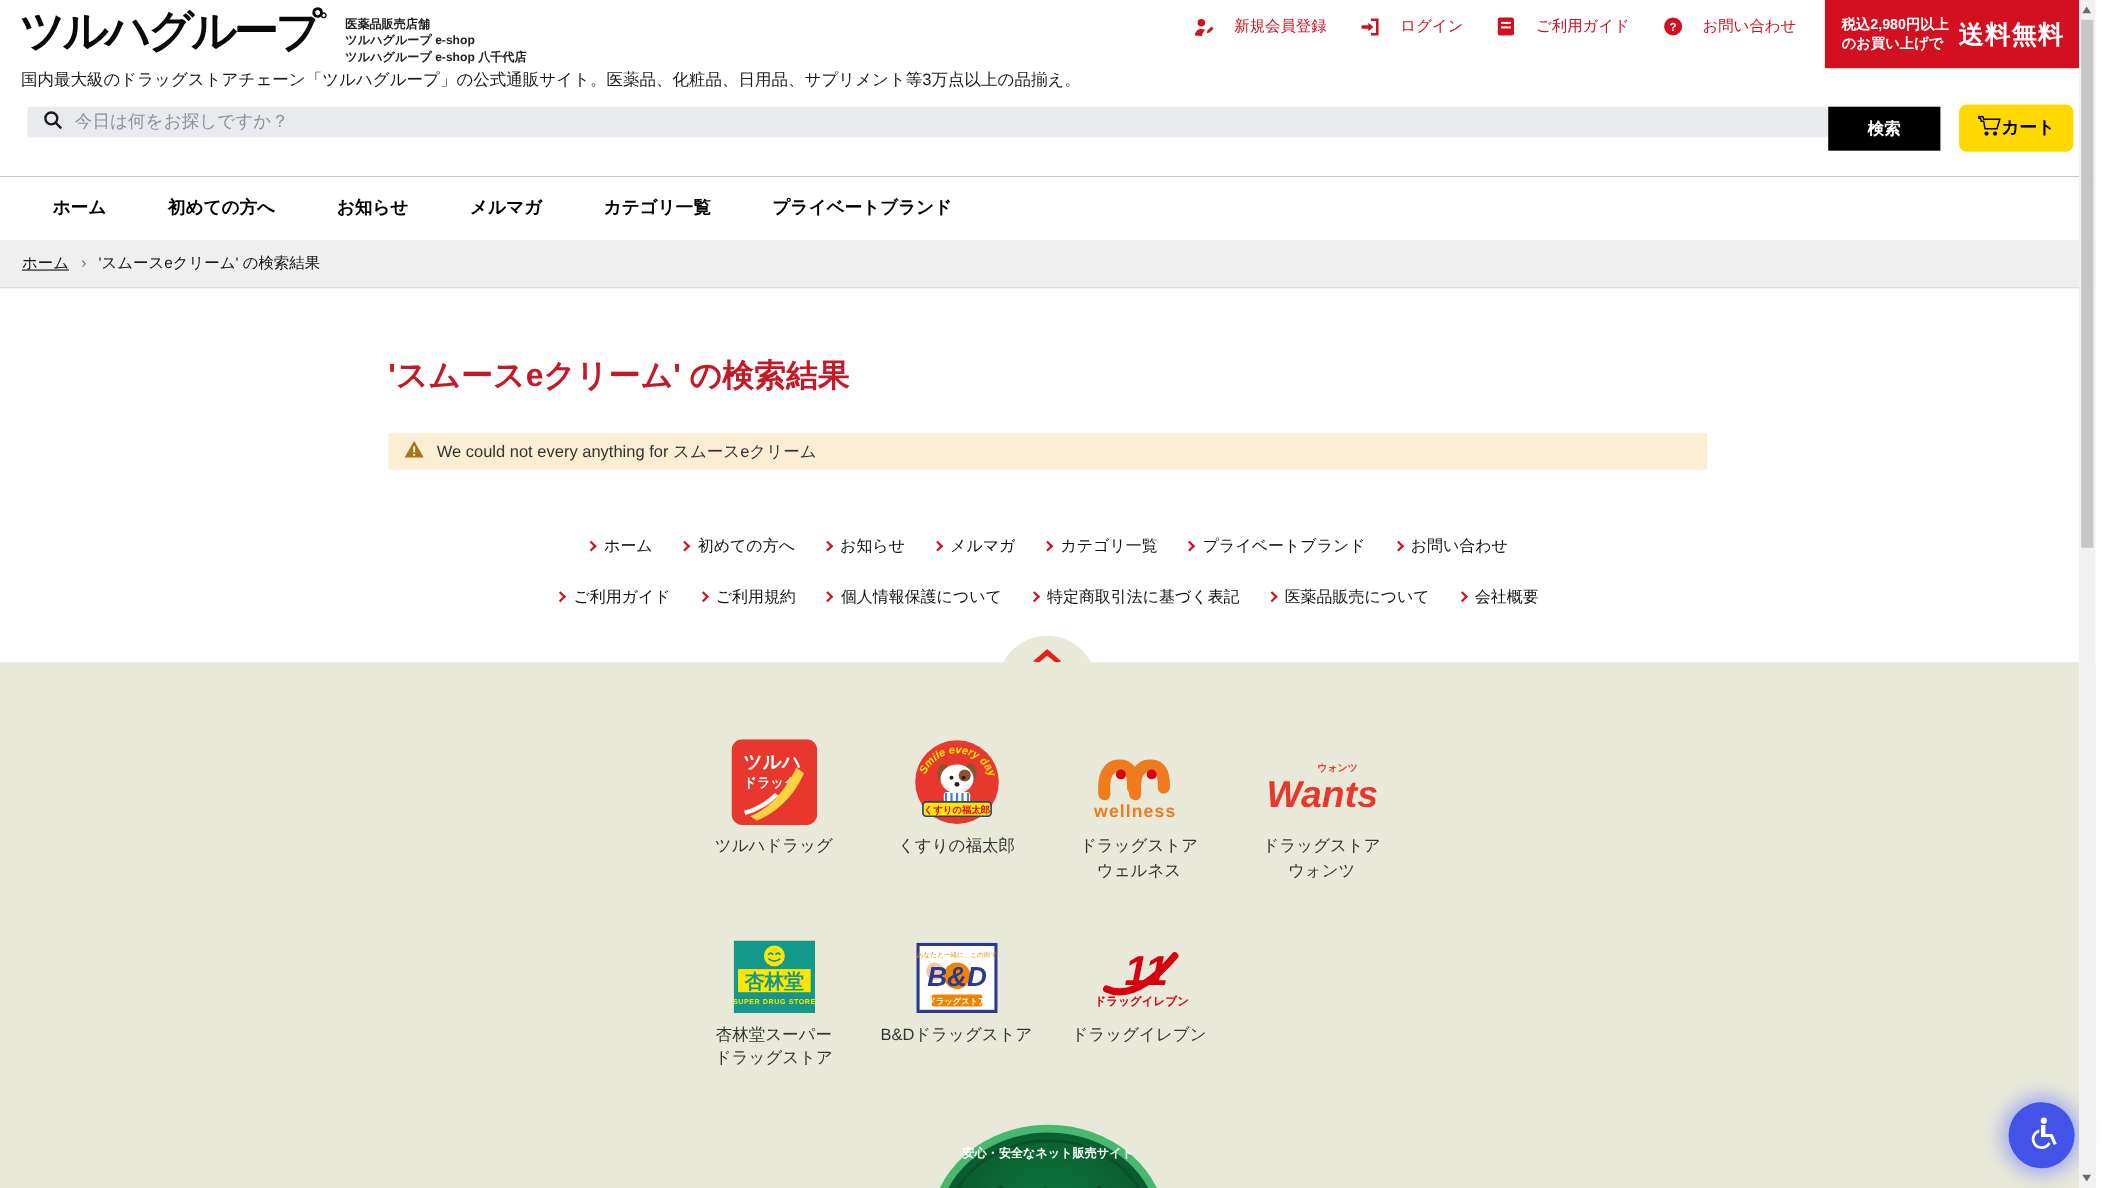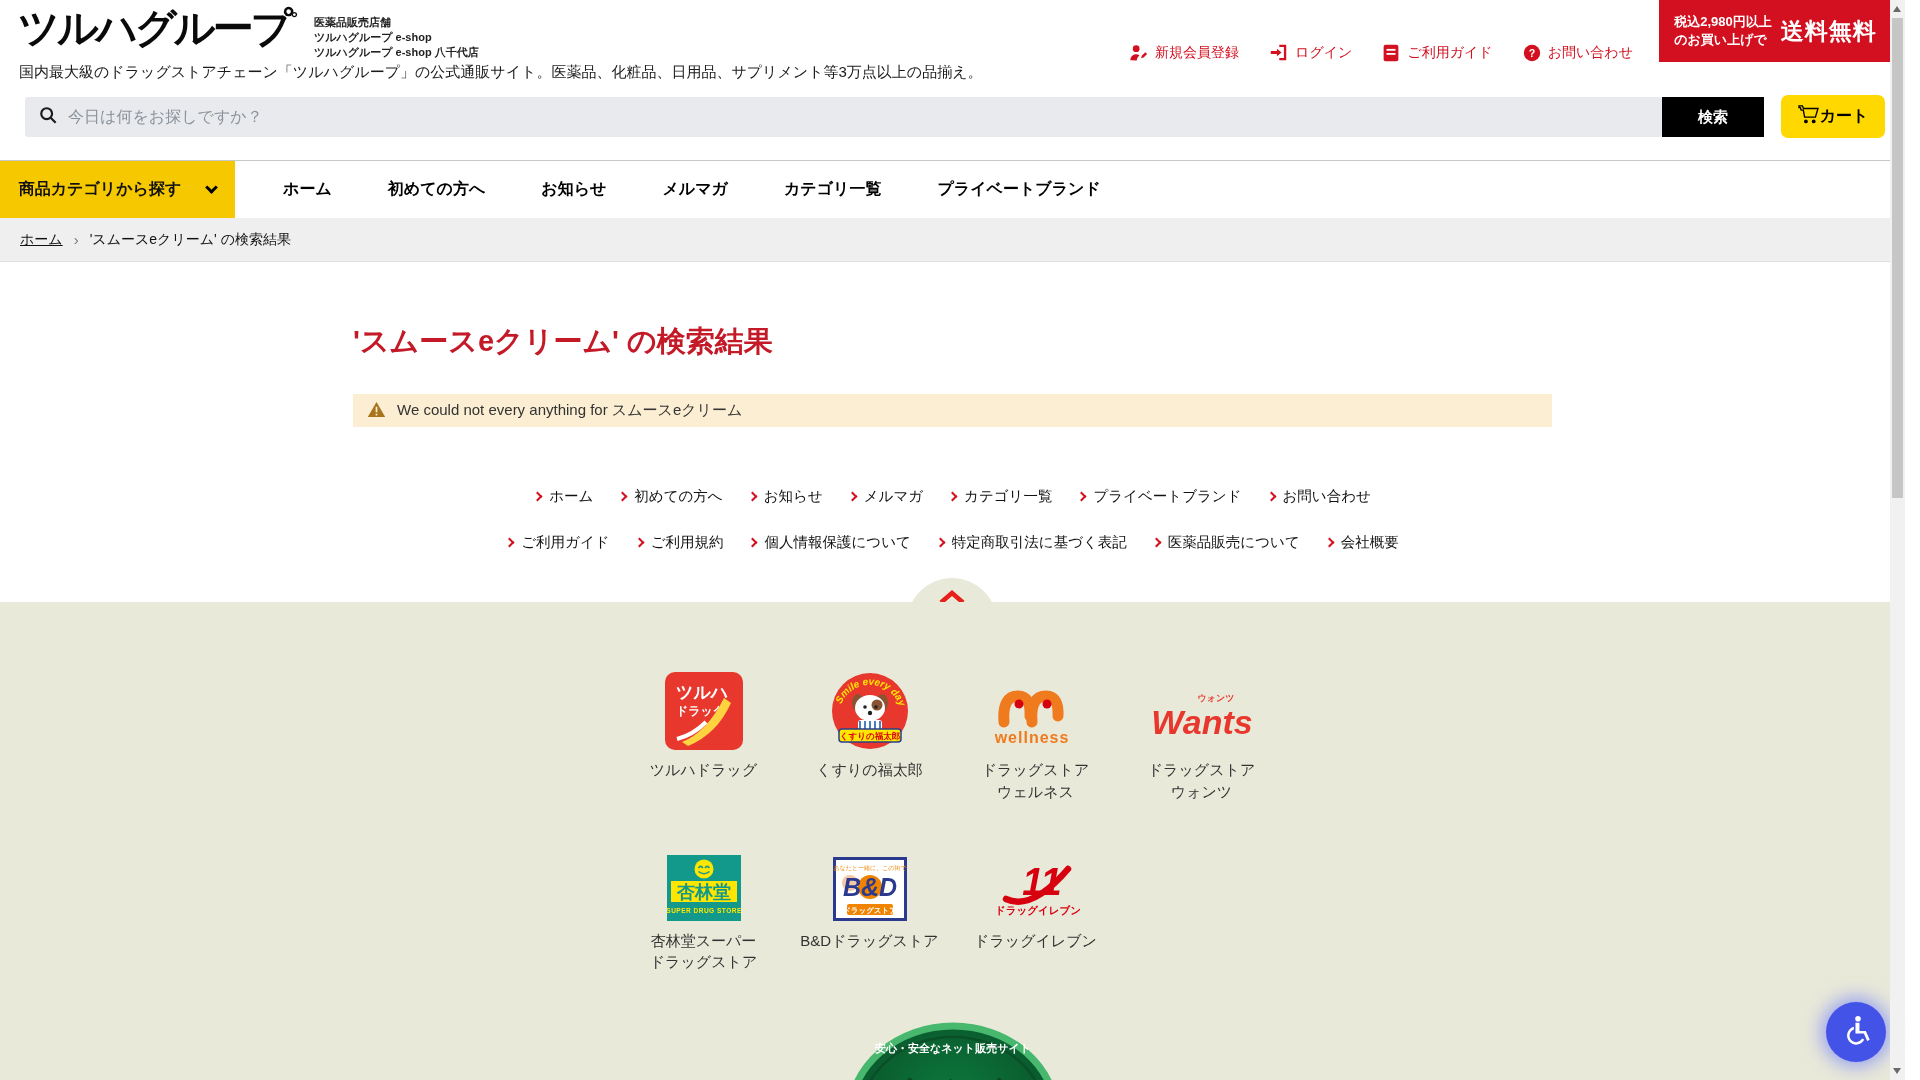--- a/index.html
+++ b/index.html
@@ -13,32 +13,32 @@
   
   .logo-block { position:absolute; left:18px; top:6px; display:flex; align-items:flex-start; cursor:pointer; }
   .brand { font-size:41px; font-weight:700; letter-spacing:-3px; line-height:1.1; color:#0a0a0a; }
   .brand-mark { font-size:18px; font-weight:700; margin:2px 2px 0 1px; }
   .logo-mid { margin-left:4px; margin-top:2px; }
   .logo-tagline { color:#d2101f; font-size:12px; font-weight:700; letter-spacing:.5px; }
   .logo-shop { font-size:29px; font-weight:700; font-style:italic; letter-spacing:-1px; line-height:1.02; color:#0a0a0a; }
   .logo-sub { margin-left:14px; margin-top:9px; font-size:11px; font-weight:700; line-height:1.35; color:#222; }
 
   .header-links { position:absolute; top:15px; right:272px; display:flex; gap:30px; align-items:center; }
-  .hlink { color:#d2101f; font-size:14px; display:flex; gap:7px; align-items:flex-start; cursor:pointer; white-space:nowrap;margin-top:29px; }
+  .hlink { color:#d2101f; font-size:14px; display:flex; gap:18px; align-items:flex-end; cursor:pointer; white-space:nowrap; }
   .hlink svg { display:block; }
 
   .ship-banner { position:absolute; top:0; right:13px; width:233px; height:62px; background:#d2101f;
     color:#fff; display:flex; align-items:center; justify-content:center; gap:9px; }
   .ship-left { font-size:13px; font-weight:700; line-height:1.35; }
   .ship-big { font-size:23px; font-weight:700; letter-spacing:1px; }
 
   .site-desc { position:absolute; left:19px; top:63px; font-size:15px; color:#1a1a1a; }
 
   .search-row { position:absolute; top:97px; left:25px; width:1860px; height:44px; }
-  .search-box { position:absolute; left:0; top:0; width:1637px; height:40px; background:#e8eaed; border-radius:3px;
+  .search-box { position:absolute; left:0; top:0; width:1637px; height:28px; background:#e8eaed; border-radius:3px;
     display:flex; align-items:center; padding-left:14px; gap:11px; }
   .search-box input { flex:1; background:transparent; border:none; outline:none; font-size:16px; color:#333;
     font-family:inherit; }
   .search-box input::placeholder { color:#8b929b; }
   .search-btn { position:absolute; left:1637px; top:0; width:102px; height:40px; background:#000; color:#fff;
     border:none; font-size:15px; font-weight:700; cursor:pointer; font-family:inherit; }
   .cart-btn { position:absolute; left:1756px; top:-2px; width:104px; height:43px; background:#ffd800; color:#000;
     border:none; border-radius:7px; font-size:16px; font-weight:700; display:flex; align-items:center;
     justify-content:center; gap:1px; cursor:pointer; font-family:inherit; }
 
@@ -179,24 +179,20 @@
               <circle cx="9" cy="19" r="2.2"></circle>
               <circle cx="18" cy="19" r="2.2"></circle>
             </svg>
         </span>
         <span>カート</span>
       </button>
     </div>
   </header>
 
   <nav class="main-nav">
-    <div class="cat-btn">
-      <span>商品カテゴリから探す</span>
-      <span class="chev-down"></span>
-    </div>
     <div class="nav-items">
       <a class="nav-item">ホーム</a>
       <a class="nav-item">初めての方へ</a>
       <a class="nav-item">お知らせ</a>
       <a class="nav-item">メルマガ</a>
       <a class="nav-item">カテゴリ一覧</a>
       <a class="nav-item">プライベートブランド</a>
     </div>
   </nav>
 

